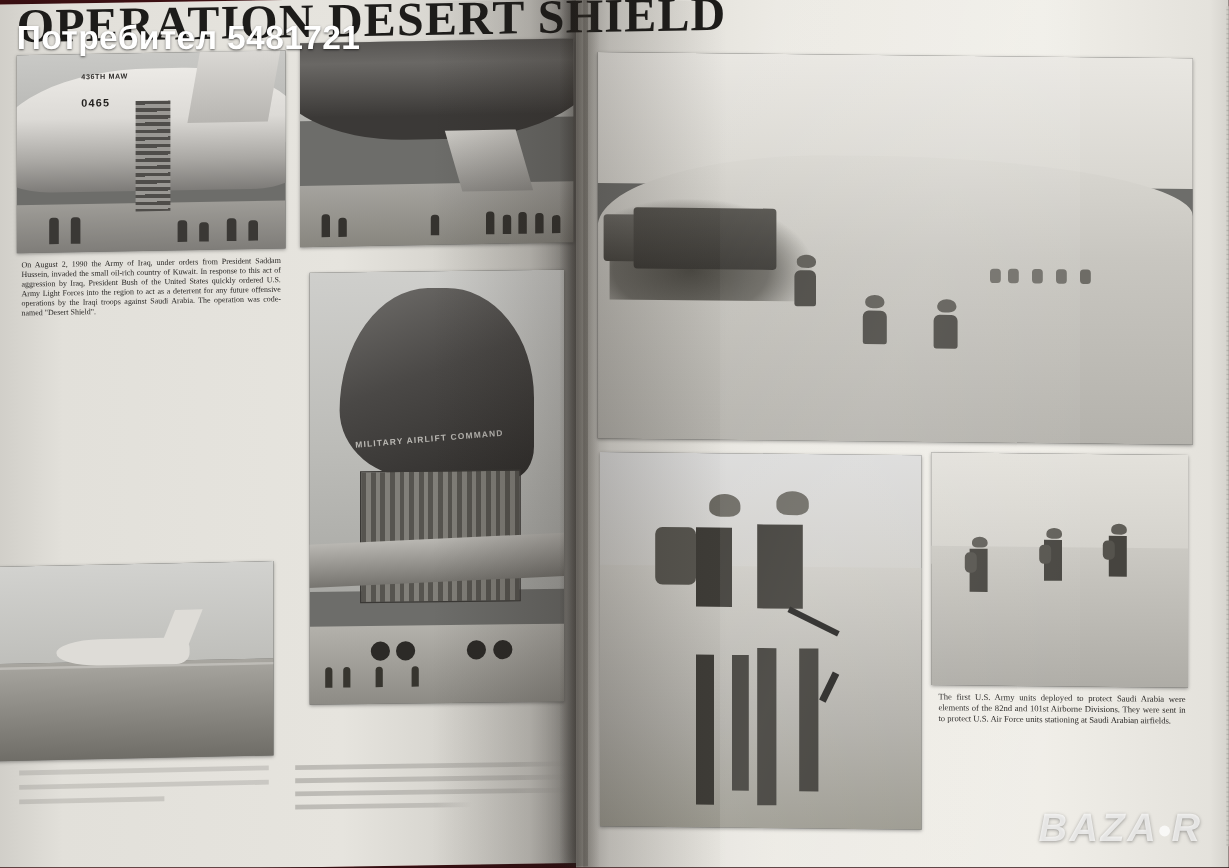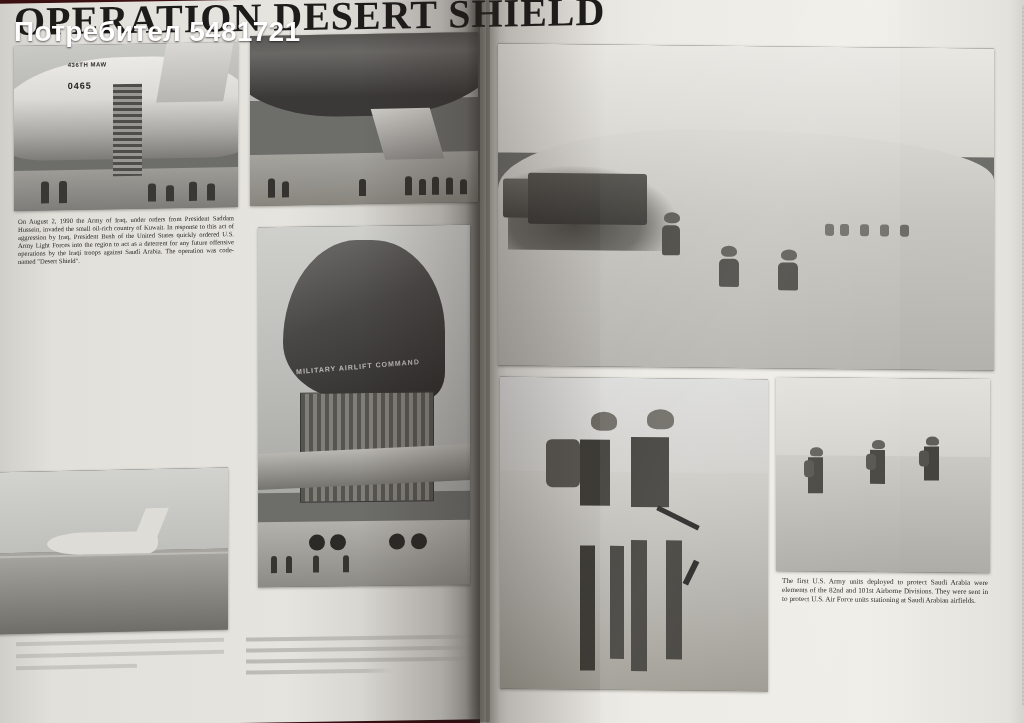--- a/index.html
+++ b/index.html
@@ -456,14 +456,15 @@
       <div class="ln short"></div>
     </div>
 
     <div class="shade-left"></div>
     <div class="shade-right"></div>
     <div class="gutter"></div>
     <div class="glare"></div>
   </div>
 
   <div class="wm-user">Потребител 5481721</div>
+  <div class="wm-bazar">BAZA<span class="dot"></span>R</div>
 
 </div>
 
 </body></html>

